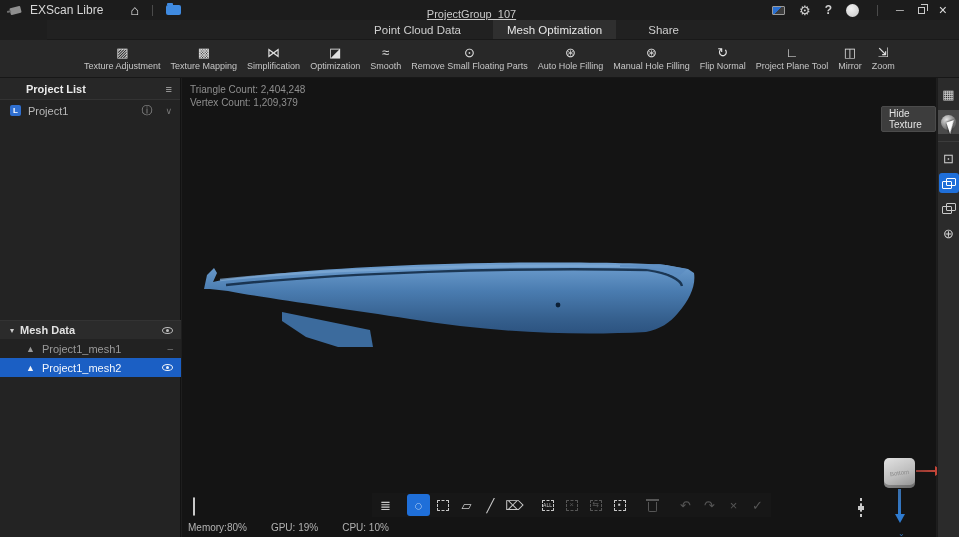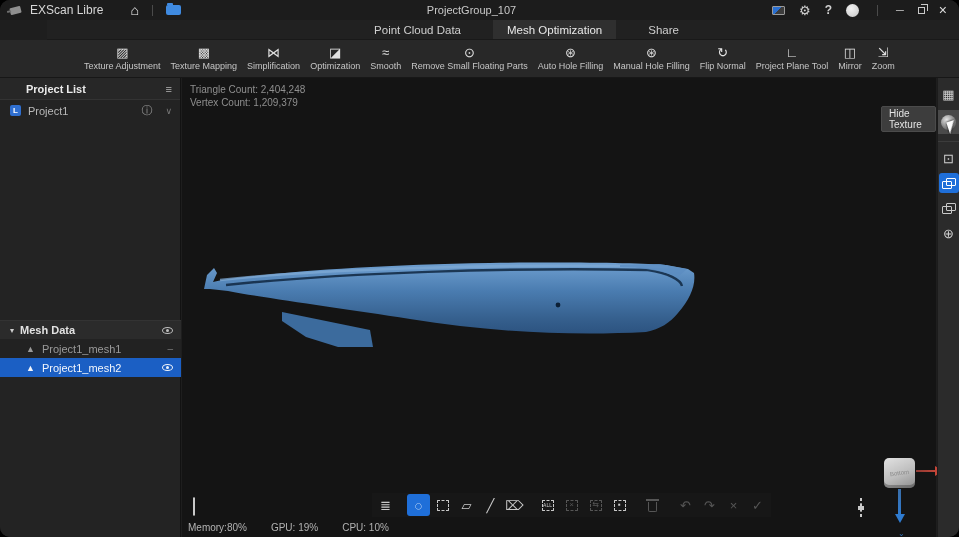--- a/index.html
+++ b/index.html
@@ -1,30 +1,30 @@
 <!DOCTYPE html>
 <html><head>
 <meta charset="utf-8">
 <style>
   * { margin:0; padding:0; box-sizing:border-box; }
   html,body { background:#000; }
   body { font-family:"Liberation Sans", sans-serif; }
-  #app { position:relative; width:959px; height:537px; background:#1e1e1e; overflow:hidden; color:#ccc;border-radius:10px; }
+  #app { position:relative; width:959px; height:537px; background:#1e1e1e; overflow:hidden; color:#ccc; }
 
   
   #titlebar { position:absolute; left:0; top:0; width:959px; height:20px; background:#1c1c1c; display:flex; align-items:center; }
   .tb-left { display:flex; align-items:center; gap:9px; padding-left:10px; }
   .logo { width:11px; height:7px; background:#8f8f8f; border-radius:1px; transform:rotate(-14deg); position:relative; }
   .logo::after { content:""; position:absolute; left:-3px; top:2px; width:4px; height:2px; background:#6f6f6f; }
   .app-name { font-size:12px; color:#d6d6d6; }
   .home-glyph { font-size:14px; color:#f0f0f0; line-height:1; margin-left:18px; }
   .tb-divider { width:1px; height:11px; background:#4a4a4a; margin:0 4px; }
   .folder { width:15px; height:10px; background:#3f8ae0; border-radius:2px; position:relative; }
   .folder::before { content:""; position:absolute; top:-2px; left:1px; width:6px; height:2px; background:#3f8ae0; border-radius:1px 1px 0 0; }
-  .tb-center { position:absolute; left:0; right:16px; top:0; height:20px; display:flex; align-items:center; justify-content:center; pointer-events:none; }
+  .tb-center { position:absolute; left:0; right:16px; top:0; height:20px; display:flex; align-items:flex-end; justify-content:center; pointer-events:none;text-decoration:underline; }
   .project-group { font-size:11px; color:#c9c9c9; }
   .tb-right { margin-left:auto; display:flex; align-items:center; gap:14px; padding-right:12px; }
   .monitor { width:13px; height:9px; border:1px solid #9a9a9a; border-radius:1px; background:linear-gradient(135deg,#2a6fd0 45%,#3c3c3c 45%); }
   .gear-glyph { font-size:13px; color:#d0d0d0; line-height:1; }
   .help-glyph { font-size:12px; font-weight:bold; color:#d0d0d0; }
   .avatar { width:13px; height:13px; border-radius:50%; background:radial-gradient(circle at 40% 35%, #f2f2f2, #c4c4c4); }
   .min-glyph { font-size:11px; color:#c9c9c9; }
   .restore { display:inline-block; width:7px; height:7px; border:1px solid #c9c9c9; position:relative; }
   .restore::before { content:""; position:absolute; left:2px; top:-4px; width:6px; height:6px; border-top:1px solid #c9c9c9; border-right:1px solid #c9c9c9; }
   .close-glyph { font-size:14px; color:#dedede; line-height:1; }

